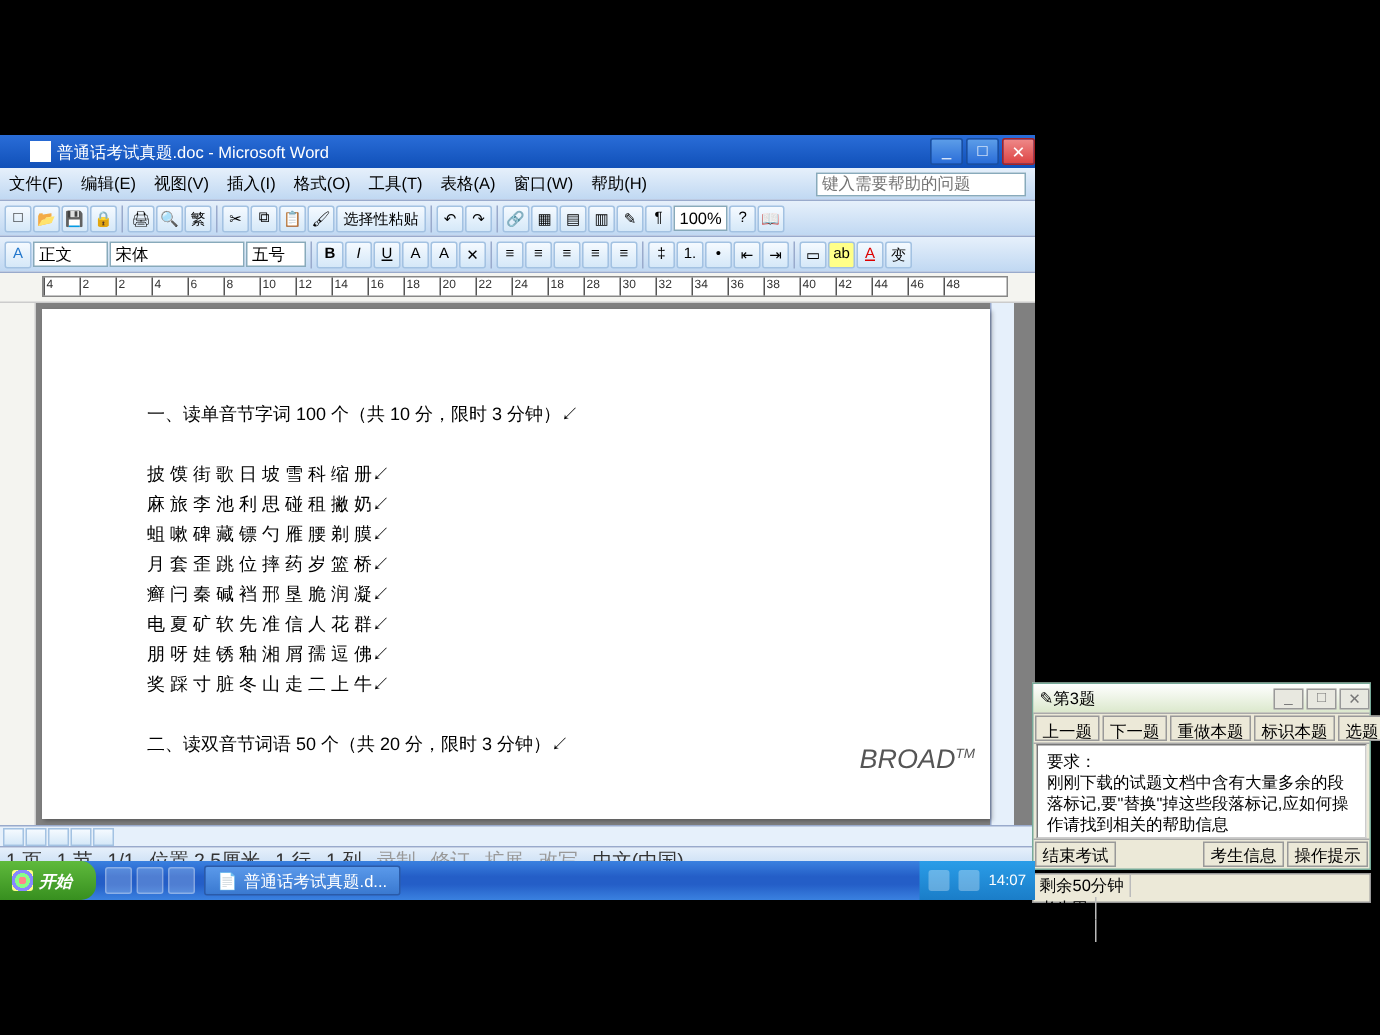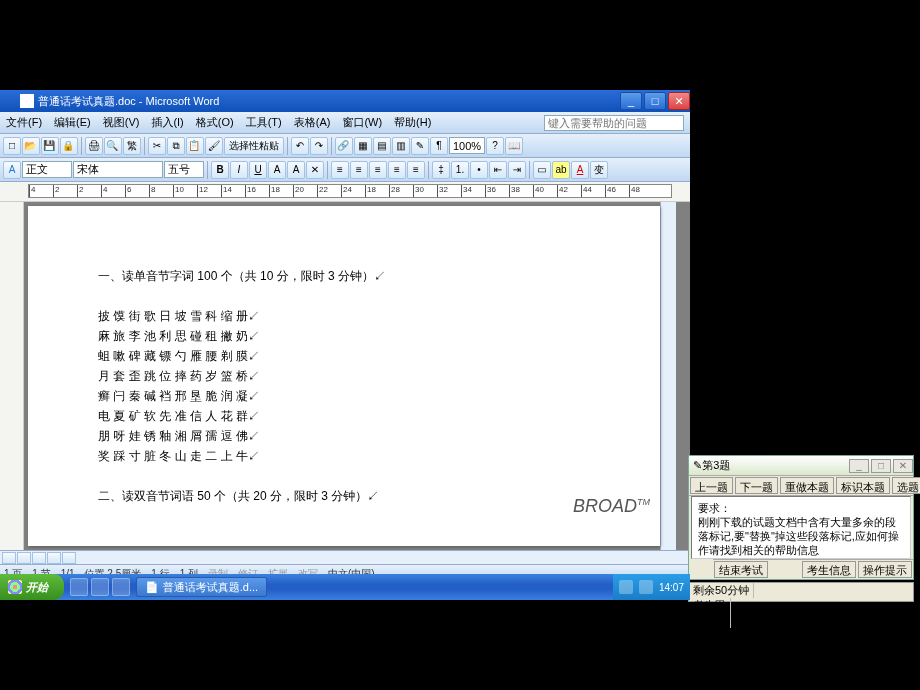--- a/index.html
+++ b/index.html
@@ -28,38 +28,38 @@
 .ruler-area { height: 20px; background: #f4f4f0; border-bottom: 1px solid #ccc; position: relative; font-size: 8px; }
 .ruler { position: absolute; left: 28px; right: 18px; top: 2px; height: 14px; background: #fff; border: 1px solid #888; }
 .ruler-mark { position: absolute; top: 0; bottom: 0; border-left: 1px solid #555; font-size: 8px; padding-left: 1px; color: #333; }
 
 .doc-area { flex: 1; display: flex; background: #808080; overflow: hidden; }
 .vruler { width: 24px; background: #f4f4f0; border-right: 1px solid #ccc; }
 .page { background: #fff; margin: 4px 0 4px 4px; width: 632px; box-shadow: 1px 1px 3px rgba(0,0,0,.3); padding: 60px 20px 10px 70px; font-size: 12px; line-height: 20px; color: #000; font-family: "SimSun"; position: relative; }
 .page .para { white-space: pre; }
 .scroll-v { width: 16px; background: #e6f0fb; border-left: 1px solid #9ac; }
 
-.status-bar { height: 18px; background: linear-gradient(#e6f0fb,#c0d8f2); display: flex; align-items: center; font-size: 10px; color: #333; padding: 0 4px; gap: 10px; border-top: 1px solid #9ac; }
+.status-bar { height: 18px; background: linear-gradient(#e6f0fb,#c0d8f2); display: flex; align-items: center; font-size: 13px; color: #333; padding: 0 4px; gap: 10px; border-top: 1px solid #9ac; }
 .status-bar span.dim { color: #999; }
 
 .view-btns { height: 14px; background: #e6f0fb; border-top: 1px solid #9ac; display: flex; align-items: center; padding-left: 2px; gap: 1px; }
 .view-btn { width: 14px; height: 12px; background: linear-gradient(#f5faff,#d5e8f8); border: 1px solid #a3c2e2; }
 
 .watermark { position: absolute; right: 10px; bottom: 30px; font-style: italic; font-family: Georgia; font-size: 18px; color: #555; }
 .watermark sup { font-size: 9px; }
 
 
 .exam-window { position: absolute; right: 6px; top: 455px; width: 226px; height: 125px; background: #ece9d8; border: 1px solid #7a9; font-size: 11px; display: flex; flex-direction: column; }
 .exam-title { height: 20px; background: linear-gradient(#fff,#dbe8cc); display: flex; align-items: center; padding-left: 4px; border-bottom: 1px solid #aaa; }
 .exam-title .spacer { flex: 1; }
 .exam-title .wbtn { width: 20px; height: 14px; border: 1px solid #999; margin-left: 2px; font-size: 10px; text-align: center; background: #e8e8e0; color: #777; }
 .exam-tabs { height: 20px; display: flex; border-bottom: 1px solid #aaa; }
 .exam-tab { flex: 0 0 auto; padding: 2px 4px; border: 1px solid #999; background: #ece9d8; font-size: 11px; margin: 1px; }
 .exam-body { flex: 1; padding: 4px 6px; font-size: 11px; line-height: 14px; background: #fff; border: 1px inset #ccc; margin: 0 2px; overflow: hidden; }
-.exam-bottom { height: 20px; display: flex; border-top: 1px solid #aaa; margin-left: 24px; }
+.exam-bottom { height: 20px; display: flex; border-top: 1px solid #aaa; }
 .exam-bottom button { flex: 0 0 auto; font-size: 11px; padding: 1px 4px; border: 1px solid #999; background: #ece9d8; margin: 1px; }
 .exam-bottom .spacer { flex: 1; }
 
 .status-strip { position: absolute; right: 6px; top: 582px; width: 226px; height: 20px; background: #ece9d8; border: 1px solid #999; display: flex; align-items: flex-start; font-size: 11px; flex-direction: column; }
 .status-strip span { padding: 0 4px; border-right: 1px solid #bbb; }
 .status-strip .spacer { flex: 1; border: none; }
 
 
 .taskbar { position: absolute; left: 0; bottom: 90px; width: 690px; height: 26px; background: linear-gradient(to bottom,#3a81e0,#245ec7 40%,#245ec7 60%,#3a81e0); display: flex; align-items: center; font-size: 11px; }
 .start-btn { height: 26px; padding: 0 16px 0 8px; background: linear-gradient(to bottom,#5fba3c,#378f1f); color: #fff; font-weight: bold; font-style: italic; display: flex; align-items: center; border-radius: 0 10px 10px 0; gap: 4px; }

